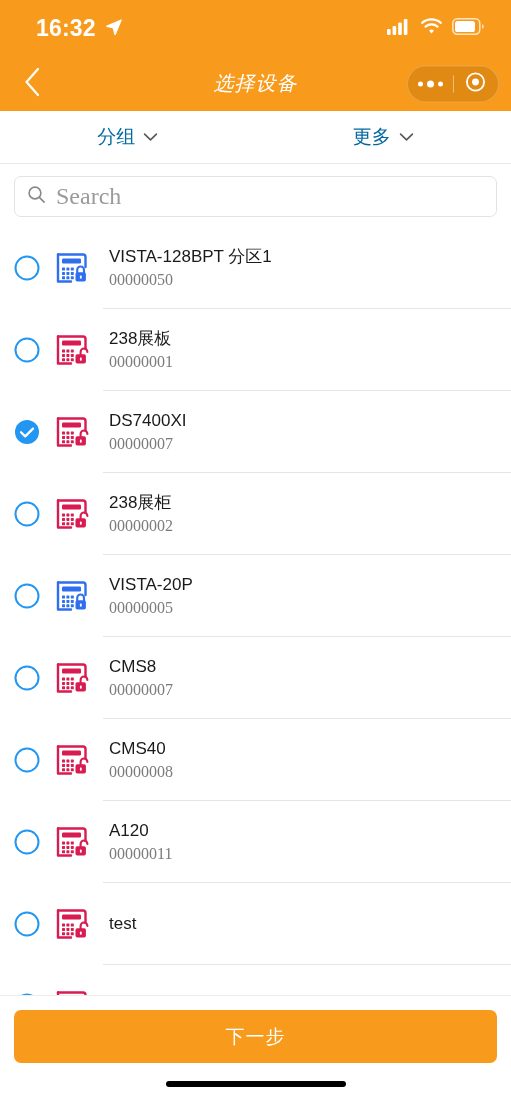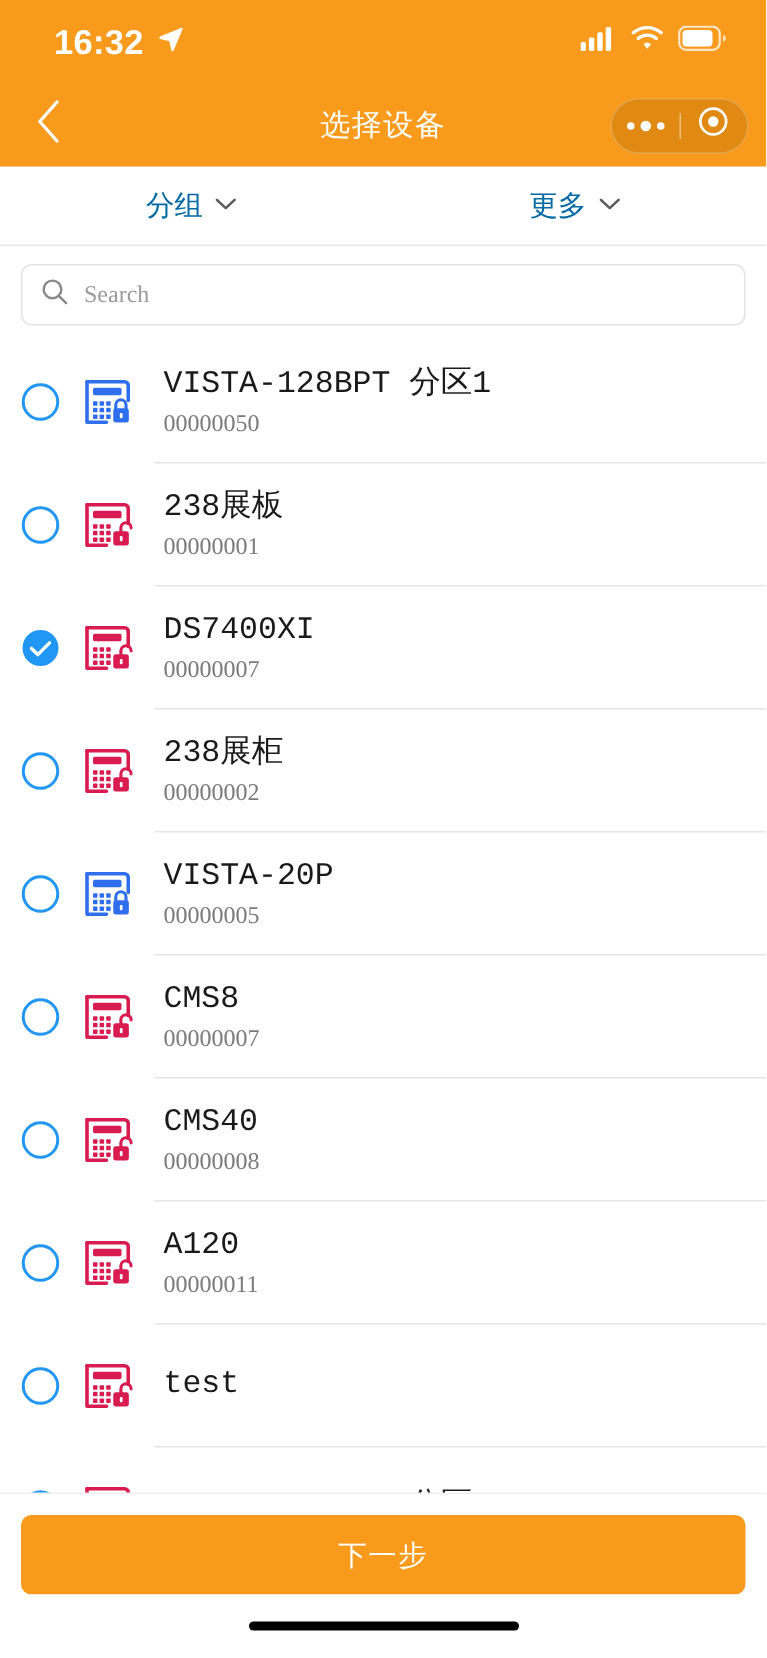--- a/index.html
+++ b/index.html
@@ -54,20 +54,21 @@
   }
 
   
   .navbar {
     height: 55px;
     background: #F89B1C;
     flex: 0 0 auto;
     position: relative;
     display: flex;
     align-items: center;
+    font-style: italic;
   }
   .nav-back {
     position: absolute;
     left: 12px;
     top: 50%;
     transform: translateY(-50%);
     width: 40px;
     height: 40px;
     display: flex;
     align-items: center;
@@ -164,21 +165,21 @@
     padding: 0 12px;
     gap: 10px;
     background: #fff;
     box-sizing: border-box;
   }
   .search-input {
     border: none;
     outline: none;
     flex: 1 1 auto;
     font-family: "Liberation Serif", serif;
-    font-size: 16px;
+    font-size: 24px;
     color: #333;
     background: transparent;
     padding: 0;
   }
   .search-input::placeholder {
     color: #9b9b9b;
     font-family: "Liberation Serif", serif;
   }
 
   
@@ -223,22 +224,22 @@
     justify-content: center;
   }
   .row-text {
     flex: 1 1 auto;
     min-width: 0;
     display: flex;
     flex-direction: column;
     gap: 3px;
   }
   .row-title {
-    font-family: Liberation Mono, monospace;
-    font-size: 21px;
+    font-family: Liberation Sans, sans-serif;
+    font-size: 17px;
     color: #1a1a1a;
     line-height: 1.2;
     white-space: nowrap;
     overflow: hidden;
   }
   .row-sub {
     font-family: "Liberation Serif", serif;
     font-size: 16px;
     color: #7b7b7b;
     line-height: 1.2;

